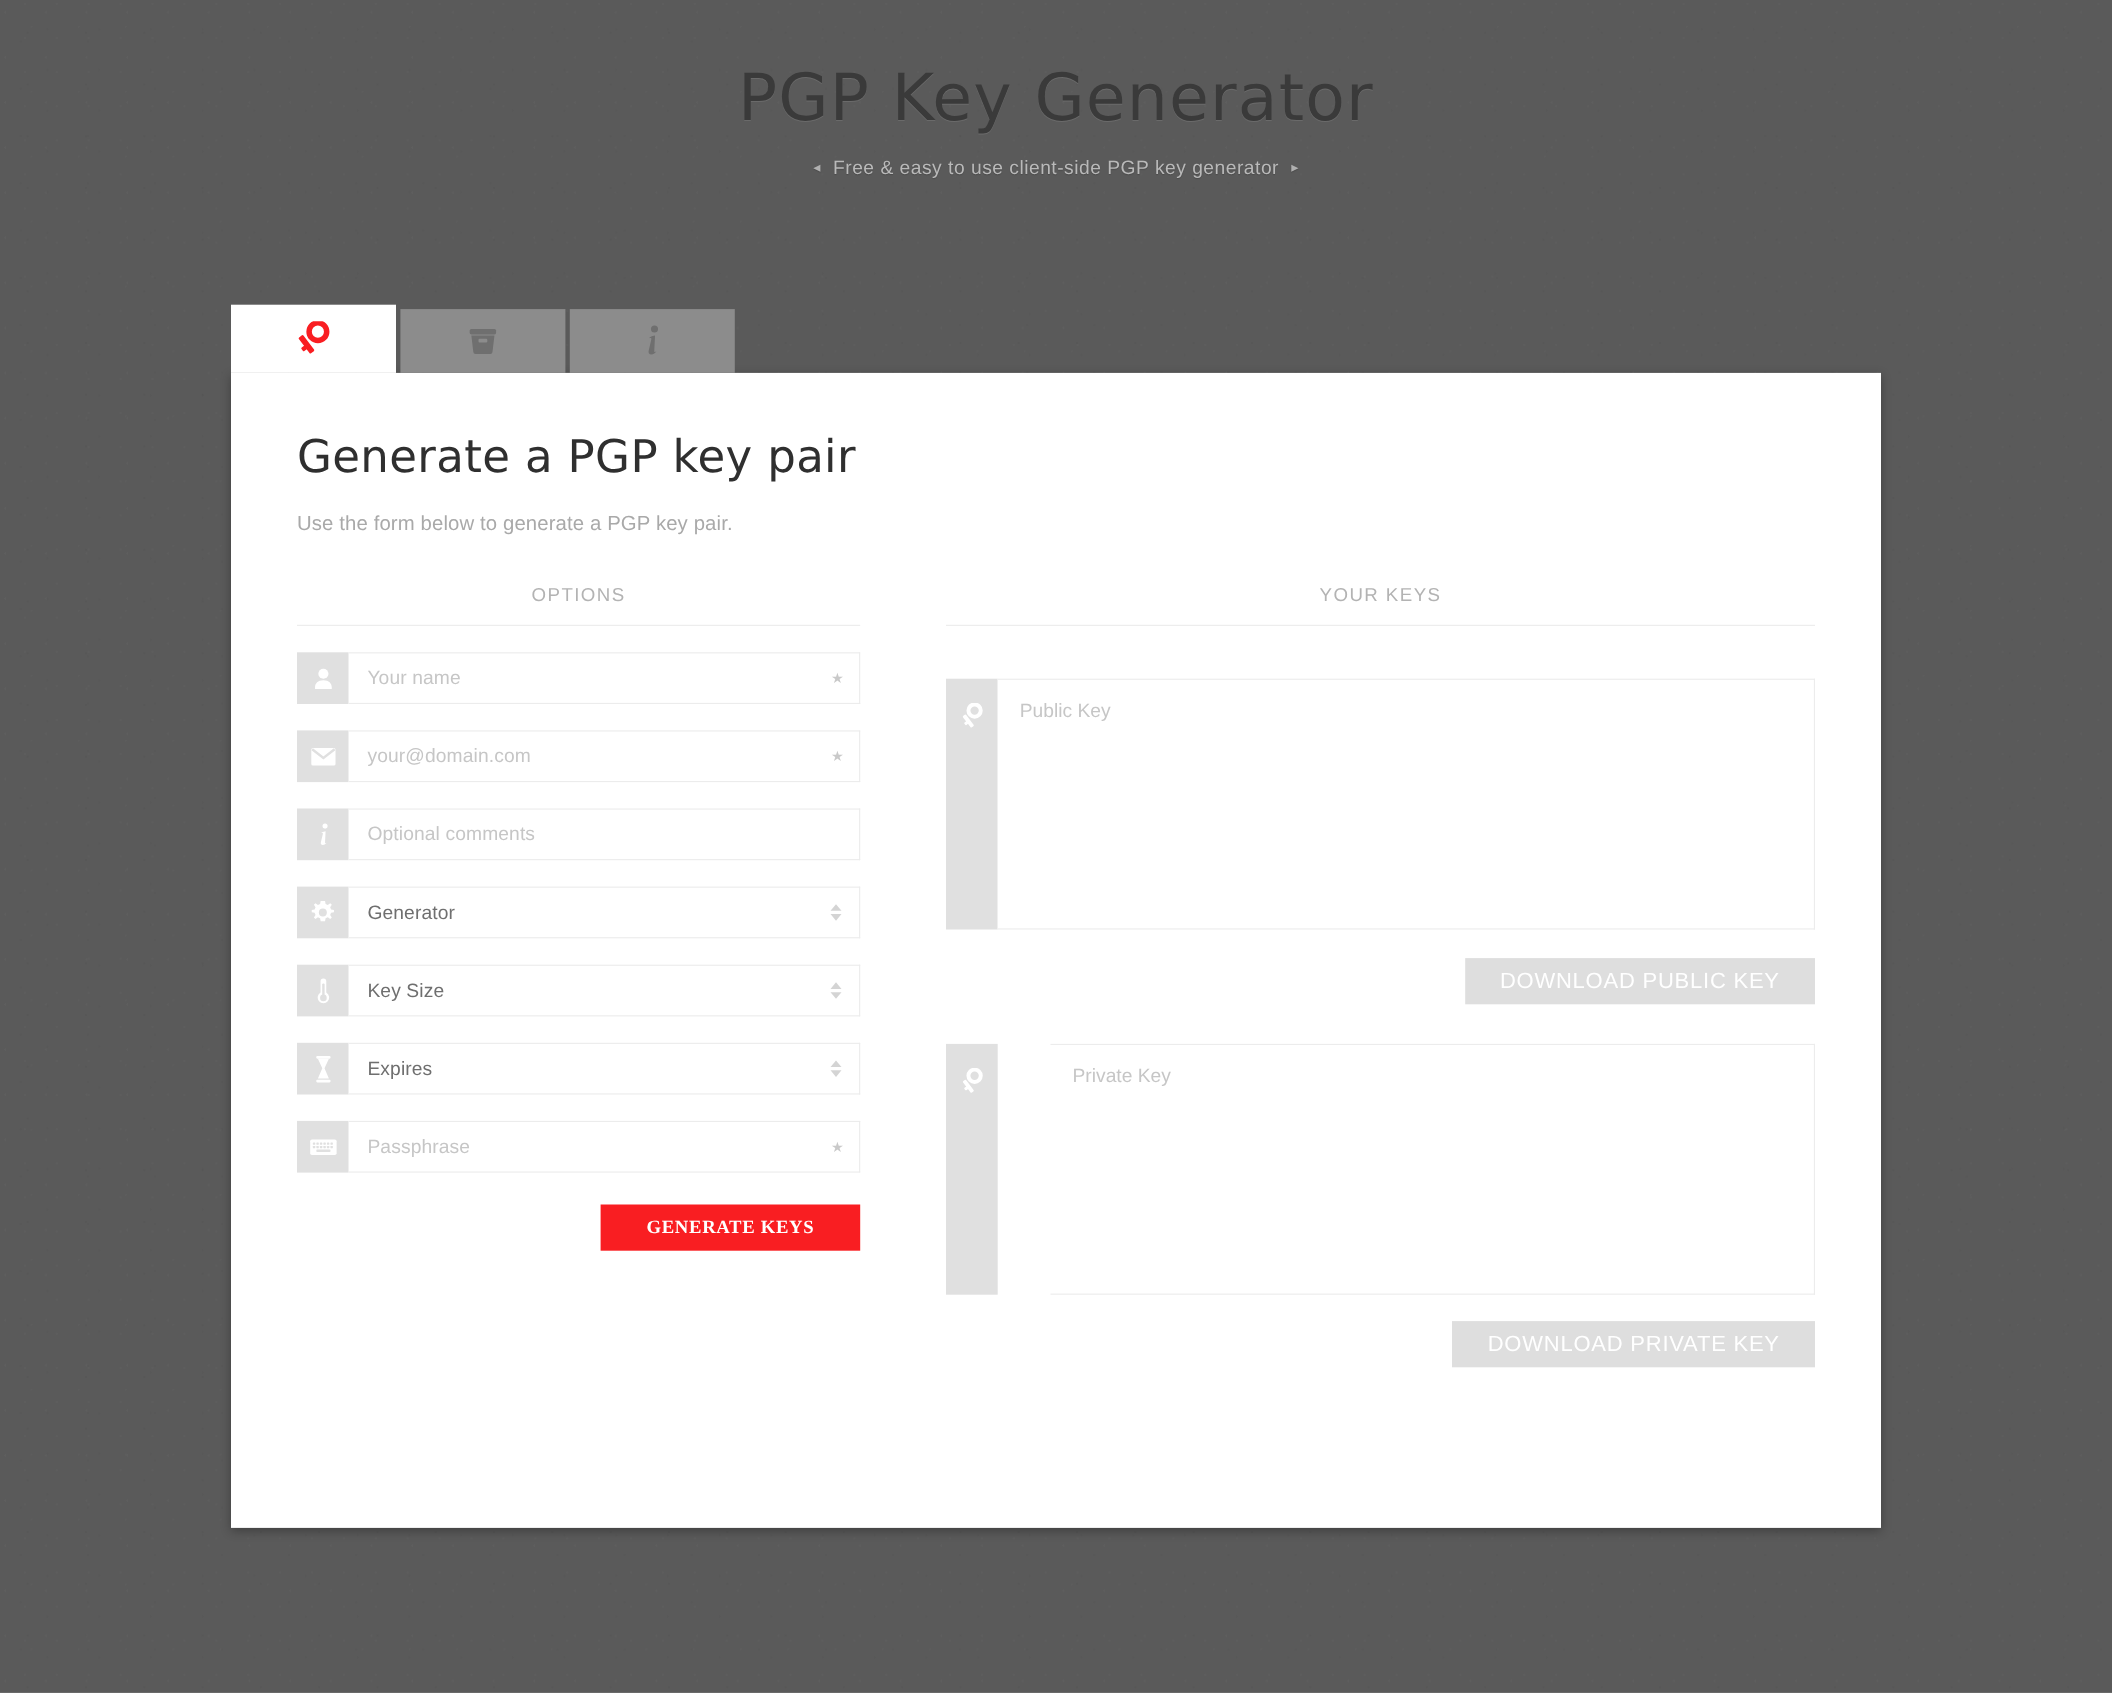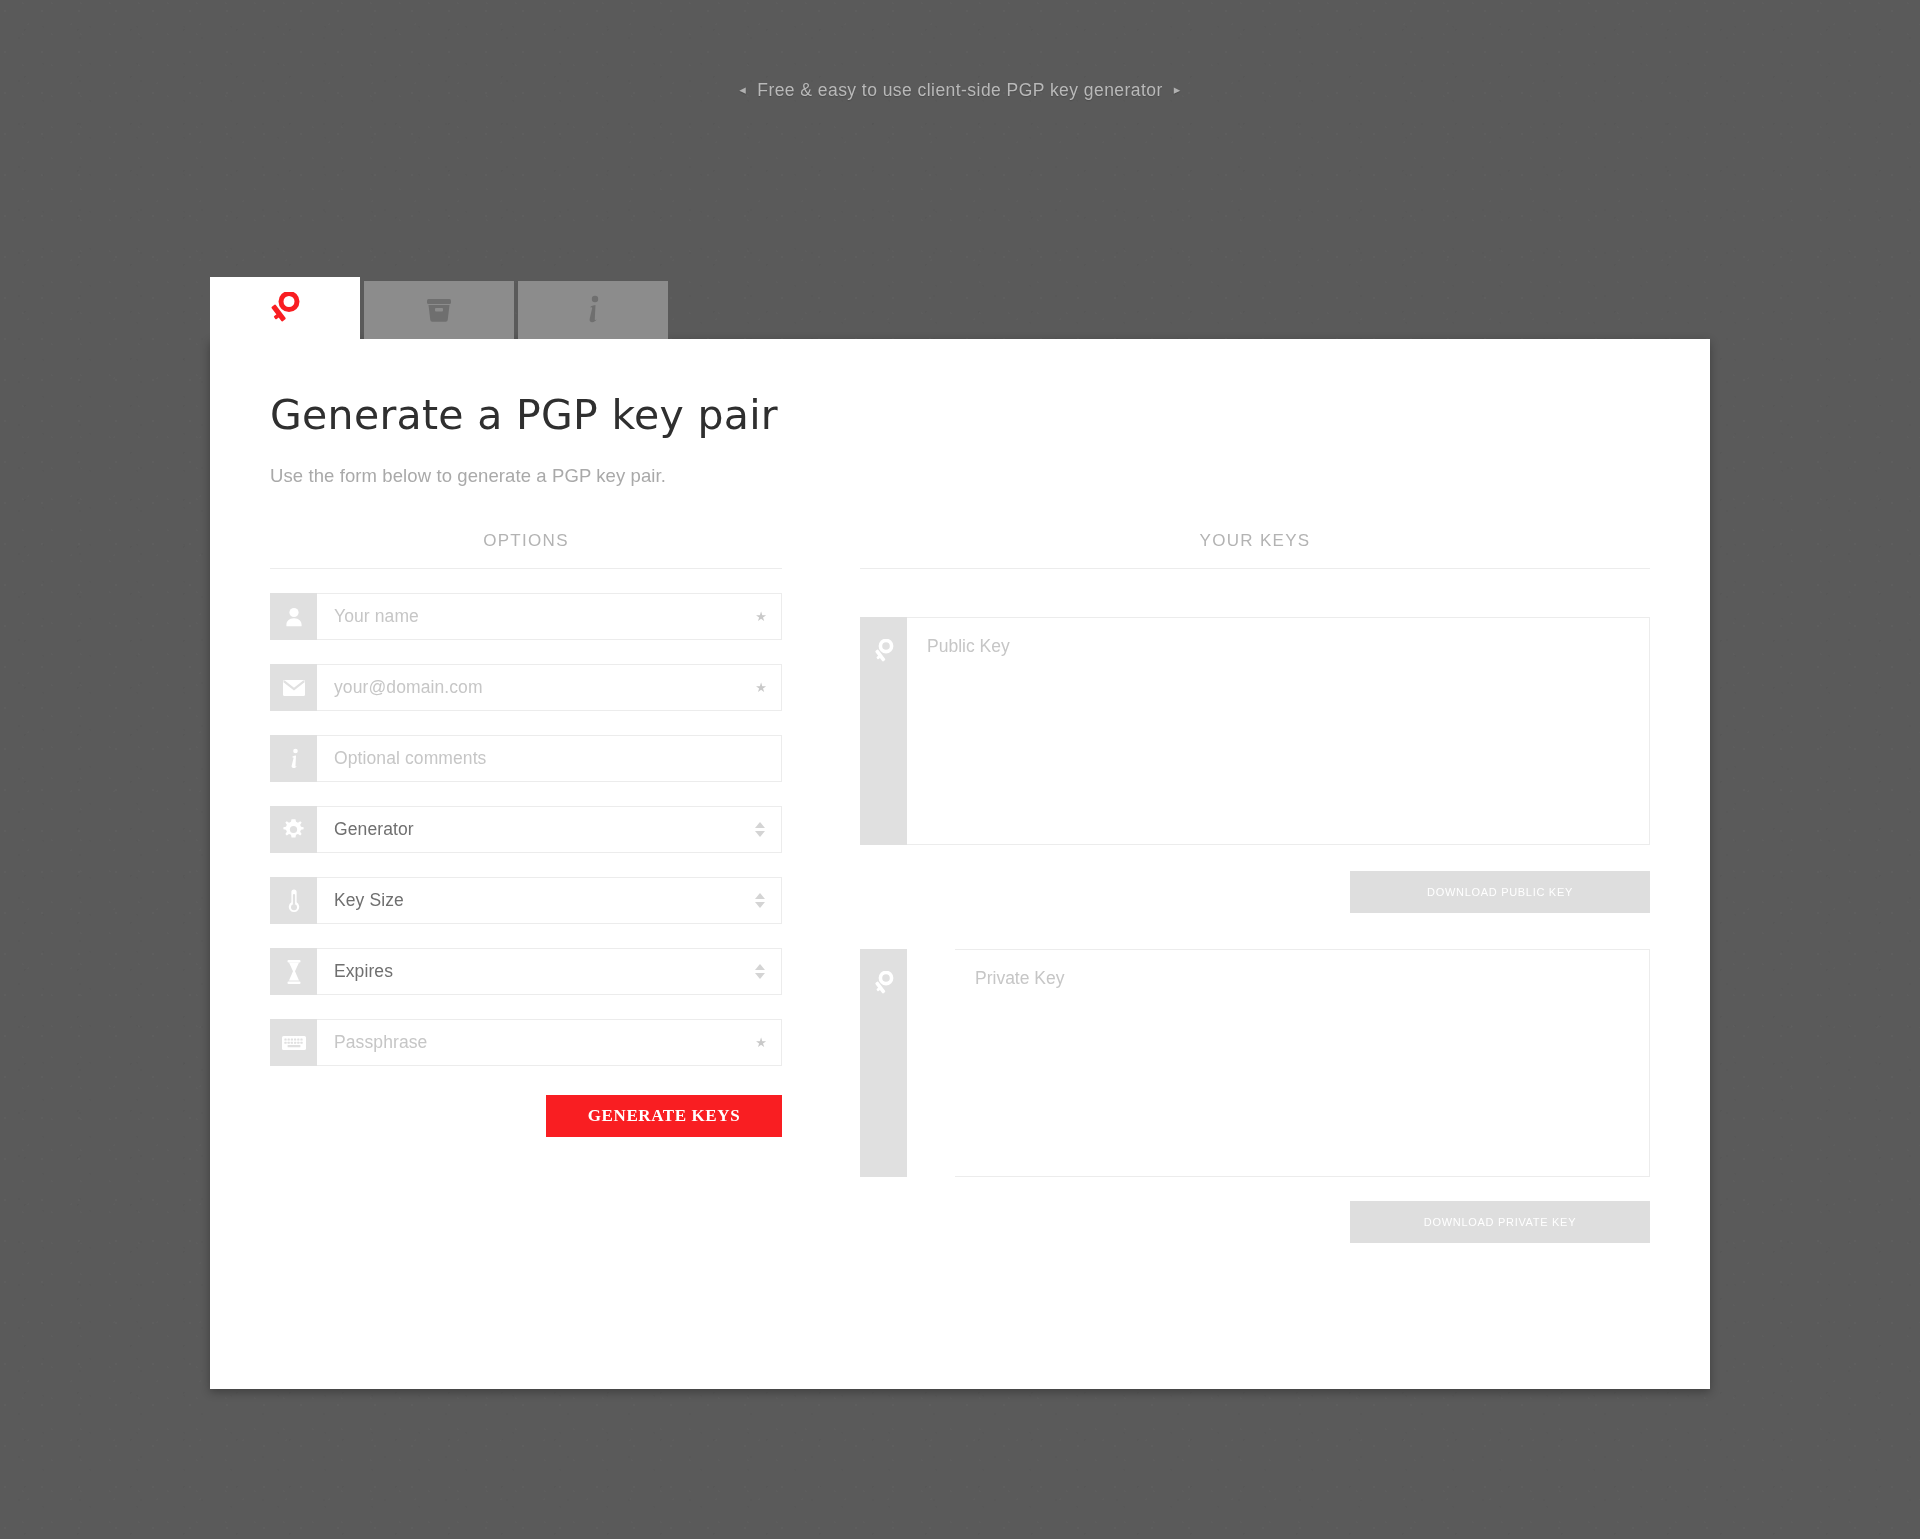--- a/index.html
+++ b/index.html
@@ -231,34 +231,35 @@
   .download-row {
     display: flex;
     justify-content: flex-end;
     margin-top: 26px;
   }
   .btn-download {
     background: #dedede;
     color: #ffffff;
     border: none;
     font-family: "Liberation Sans", sans-serif;
-    font-size: 11px;
+    font-size: 20px;
     letter-spacing: 0.7px;
     height: 42px;
     padding: 0 32px;
     min-width: 300px;
     cursor: pointer;
   }
   .keybox.second { margin-top: 36px; gap: 48px; }
   .download-row.second { margin-top: 24px; }
 </style>
 </head>
 <body>
 
 <div class="header">
+  <div class="app-title">PGP Key Generator</div>
   <div class="app-subtitle">
     <span class="arrow left">◂</span><span>Free &amp; easy to use client-side PGP key generator</span><span class="arrow right">▸</span>
   </div>
 </div>
 
 <div class="shell">
 
   <div class="tabbar">
 
     <div class="tab active">

